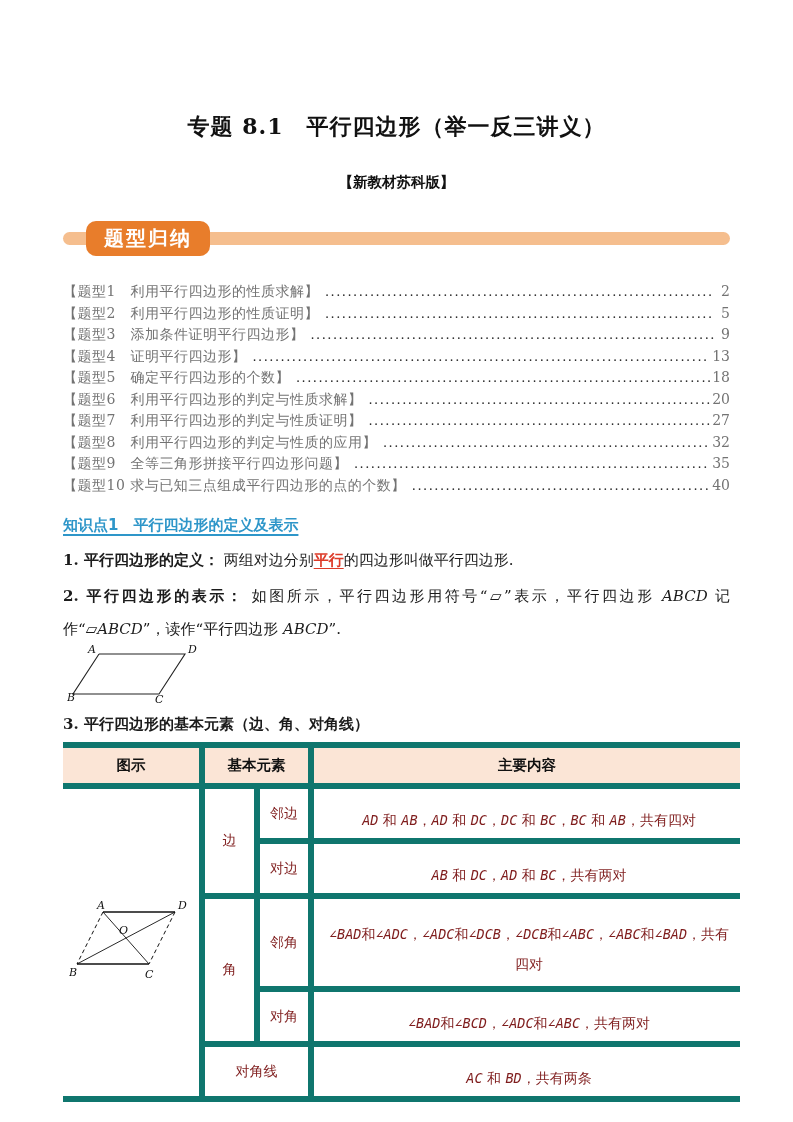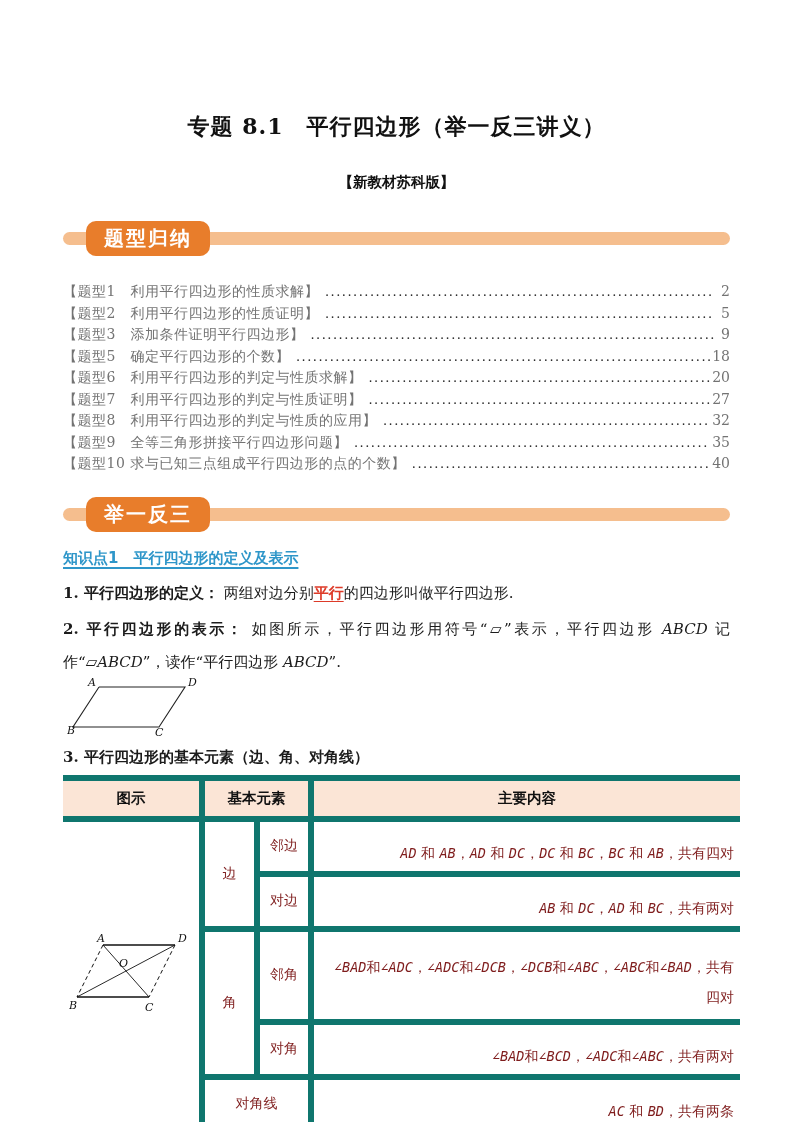--- a/index.html
+++ b/index.html
@@ -74,21 +74,21 @@
   }
   .elements-table th,.elements-table td{border:6px solid #0f766e;}
   .elements-table .no-left{border-left:none;}
   .elements-table .no-right{border-right:none;}
   .elements-table th{
     background:#fbe5d6;font-family:"DejaVu Sans","Liberation Sans",sans-serif;
     font-weight:bold;font-size:14.5px;height:33px;text-align:center;color:#111;
   }
   .elements-table td{font-size:14px;color:#7f1d1d;vertical-align:middle;}
   .cell-center{text-align:center;height:36px;}
-  .cell-content{text-align:right;padding:16px 6px 3px 10px;line-height:30px;}
+  .cell-content{text-align:center;padding:16px 6px 3px 10px;line-height:30px;}
   .cell-fig{text-align:center;vertical-align:middle;}
   .row-tall td{height:68px;}
 </style>
 </head>
 <body>
 
 <div class="page">
 
   <h1 class="doc-title">专题 8.1　平行四边形（举一反三讲义）</h1>
   <div class="doc-subtitle">【新教材苏科版】</div>
@@ -108,20 +108,25 @@
       <span class="toc-label">【题型2　利用平行四边形的性质证明】</span>
       <span class="toc-leader"></span>
       <span class="toc-page">5</span>
     </div>
     <div class="toc-row">
       <span class="toc-label">【题型3　添加条件证明平行四边形】</span>
       <span class="toc-leader"></span>
       <span class="toc-page">9</span>
     </div>
     <div class="toc-row">
+      <span class="toc-label">【题型4　证明平行四边形】</span>
+      <span class="toc-leader"></span>
+      <span class="toc-page">13</span>
+    </div>
+    <div class="toc-row">
       <span class="toc-label">【题型5　确定平行四边形的个数】</span>
       <span class="toc-leader"></span>
       <span class="toc-page">18</span>
     </div>
     <div class="toc-row">
       <span class="toc-label">【题型6　利用平行四边形的判定与性质求解】</span>
       <span class="toc-leader"></span>
       <span class="toc-page">20</span>
     </div>
     <div class="toc-row">
@@ -139,24 +144,20 @@
       <span class="toc-leader"></span>
       <span class="toc-page">35</span>
     </div>
     <div class="toc-row">
       <span class="toc-label">【题型10 求与已知三点组成平行四边形的点的个数】</span>
       <span class="toc-leader"></span>
       <span class="toc-page">40</span>
     </div>
   </nav>
 
-  <div class="banner second">
-    <div class="banner-bar"></div>
-    <div class="banner-badge">举一反三</div>
-  </div>
 
   <h2 class="kp-heading">知识点1　平行四边形的定义及表示</h2>
 
   <p class="para para-def">
     <b>1. 平行四边形的定义：</b>
     <span>两组对边分别</span><span class="red-term">平行</span><span>的四边形叫做平行四边形.</span>
   </p>
 
   <p class="para para-notation">
     <b>2. 平行四边形的表示：</b>

